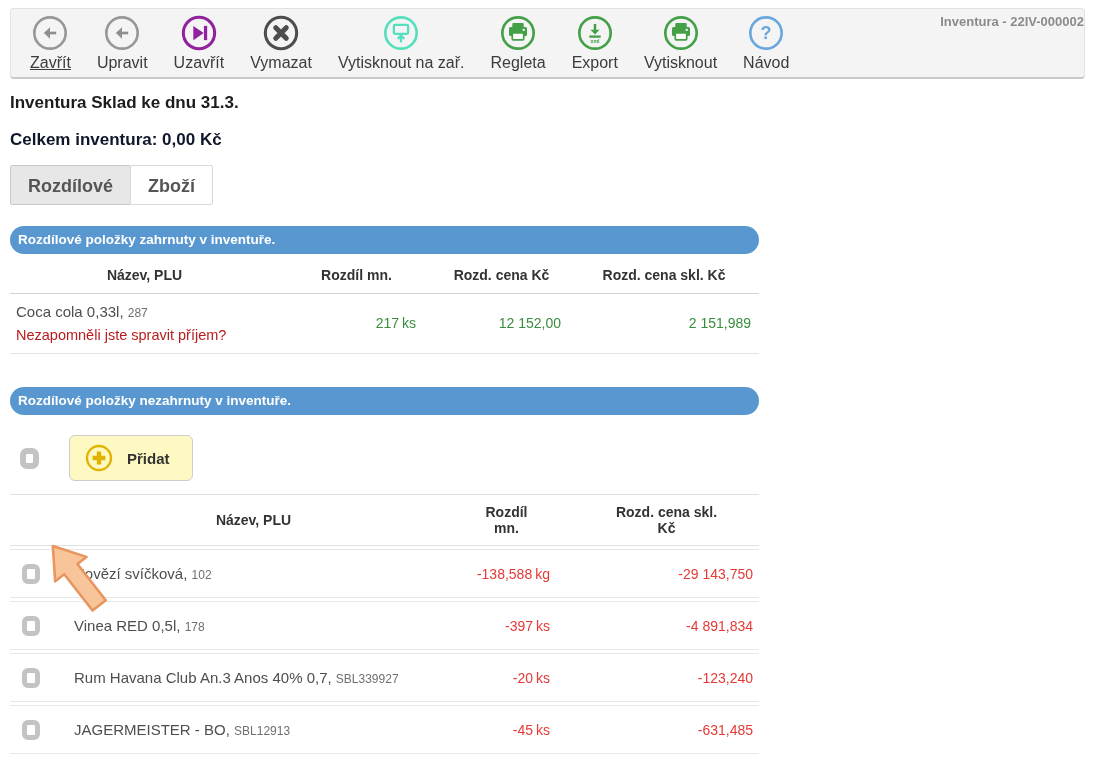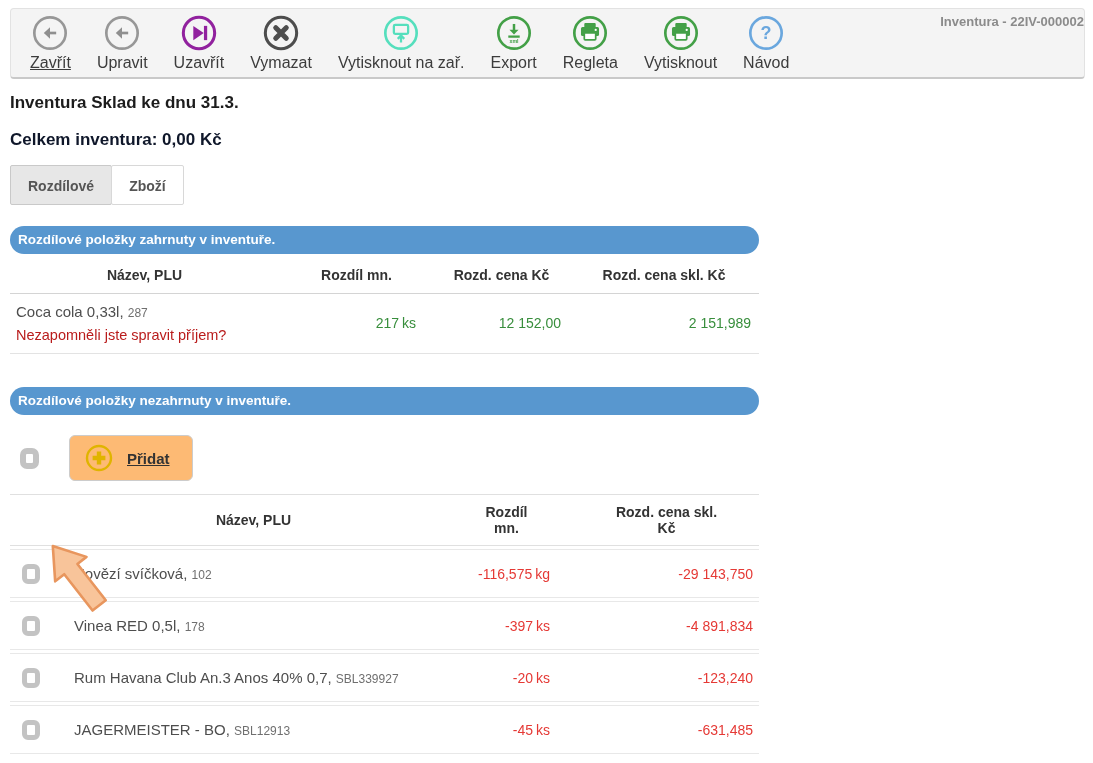--- a/index.html
+++ b/index.html
@@ -13,21 +13,21 @@
   .tb-item svg { display:block; }
   .tb-label { font-size:16px; color:#3c3c3c; margin-top:2px; white-space:nowrap; }
   .tb-label.underl { text-decoration:underline; }
   .doc-ref { position:absolute; top:5px; right:0; font-size:13px; font-weight:bold; color:#8b8b8b; }
 
   
   .content { margin-left:10px; width:749px; position:relative; }
   .h-title { margin-top:14px; font-size:17px; font-weight:bold; color:#1c1c1c; }
   .h-total { margin-top:17px; font-size:17px; font-weight:bold; color:#0f172a; }
   .tabs { margin-top:15px; display:flex; }
-  .tab { height:40px; line-height:40px; padding:0 17px; font-size:14px; font-weight:bold; color:#555;
+  .tab { height:40px; line-height:40px; padding:0 17px; font-size:18px; font-weight:bold; color:#555;
          background:#fff; border:1px solid #d8d8d8; border-radius:2px; cursor:pointer; white-space:nowrap; }
   .tab.active { background:#e7e7e7; border-color:#c9c9c9; }
   .tab + .tab { margin-left:-1px; }
 
   
   .sec-inc { margin-top:21px; }
   .sec-exc { margin-top:33px; }
   .sec-bar { height:28px; line-height:28px; padding:0 8px; background:#5897cf; color:#fff;
              font-size:13.5px; font-weight:bold;border-radius:14px; }
 
@@ -43,22 +43,22 @@
   .qtycell { display:flex; justify-content:flex-end; align-items:baseline; gap:3px; padding-right:18px; font-size:14px; }
   .numcell { text-align:right; padding-right:8px; font-size:14px; }
   .sec-inc .val { color:#388e3c; }
   .sec-exc .val { color:#e53935; }
 
   
   .add-row { margin-top:19px; display:flex; align-items:center; position:relative; height:48px; }
   .cb { width:18px; height:20px; border:5px solid #c3c3c3; border-radius:6px; background:#fff; cursor:pointer; }
   .cb.big { margin-left:10px; width:19px; height:21px; border-width:6px; border-radius:7px; }
   .add-btn { margin-left:30px; height:46px; display:flex; align-items:center; gap:13px; padding:0 22px 0 14px;
-             background:#fdba74; border:1px solid #ccc; border-radius:6px; cursor:pointer;
-             font-family:"Liberation Sans", sans-serif; font-size:15px; font-weight:bold; color:#333;text-decoration:underline; }
+             background:#fef9c3; border:1px solid #ccc; border-radius:6px; cursor:pointer;
+             font-family:"Liberation Sans", sans-serif; font-size:15px; font-weight:bold; color:#333; }
 
   
   .t2-head, .t2-row { display:grid; grid-template-columns:58px 1fr 135px 185px; align-items:center; }
   .t2-head { margin-top:12px; border-top:1px solid #e0e0e0; border-bottom:1px solid #e0e0e0;
              padding:8px 0; min-height:52px; font-size:14px; font-weight:bold; color:#333; }
   .t2-head > div { text-align:center; }
   .hd-wrap-sm { display:inline-block; max-width:62px; }
   .hd-wrap-md { display:inline-block; max-width:122px; }
   .t2-row { min-height:49px; border-top:1px solid #e8e8e8; border-bottom:1px solid #e8e8e8; margin-top:3px; }
   .cbcell { padding-left:12px; }
@@ -115,37 +115,37 @@
       <rect x="12.5" y="11.5" width="15" height="9.5" rx="1.4" fill="none" stroke="#55dfbd" stroke-width="2.4"></rect>
       <path d="M20 30 V24" stroke="#55dfbd" stroke-width="2.4"></path>
       <path d="M16.6 26.2 L20 22.6 L23.4 26.2" fill="none" stroke="#55dfbd" stroke-width="2.4"></path>
     </svg>
     <span class="tb-label">Vytisknout na zař.</span>
   </div>
 
   <div class="tb-item">
     <svg width="38" height="38" viewBox="0 0 40 40">
       <circle cx="20" cy="20" r="16.5" fill="none" stroke="#43a047" stroke-width="2.8"></circle>
+      <rect x="14" y="9.5" width="12" height="5" rx="1" fill="#43a047"></rect>
+      <rect x="10.5" y="13.8" width="19" height="9.4" rx="1.6" fill="#43a047"></rect>
+      <circle cx="26" cy="16.8" r="1.2" fill="#ffffff"></circle>
+      <rect x="14" y="19.8" width="12" height="7.4" rx="1" fill="#ffffff" stroke="#43a047" stroke-width="1.8"></rect>
+    </svg>
+    <span class="tb-label">Regleta</span>
+  </div>
+
+  <div class="tb-item">
+    <svg width="38" height="38" viewBox="0 0 40 40">
+      <circle cx="20" cy="20" r="16.5" fill="none" stroke="#43a047" stroke-width="2.8"></circle>
       <rect x="18.7" y="10.5" width="2.6" height="7.5" fill="#43a047"></rect>
       <path d="M15.2 16.5 L24.8 16.5 L20 21.6 Z" fill="#43a047"></path>
       <rect x="14" y="22.6" width="12" height="2.4" fill="#43a047"></rect>
       <text x="20" y="30.5" font-size="5.6" font-weight="bold" fill="#43a047" text-anchor="middle" font-family="Liberation Sans, sans-serif">xml</text>
     </svg>
     <span class="tb-label">Export</span>
-  </div>
-
-  <div class="tb-item">
-    <svg width="38" height="38" viewBox="0 0 40 40">
-      <circle cx="20" cy="20" r="16.5" fill="none" stroke="#43a047" stroke-width="2.8"></circle>
-      <rect x="14" y="9.5" width="12" height="5" rx="1" fill="#43a047"></rect>
-      <rect x="10.5" y="13.8" width="19" height="9.4" rx="1.6" fill="#43a047"></rect>
-      <circle cx="26" cy="16.8" r="1.2" fill="#ffffff"></circle>
-      <rect x="14" y="19.8" width="12" height="7.4" rx="1" fill="#ffffff" stroke="#43a047" stroke-width="1.8"></rect>
-    </svg>
-    <span class="tb-label">Regleta</span>
   </div>
 
   <div class="tb-item">
     <svg width="38" height="38" viewBox="0 0 40 40">
       <circle cx="20" cy="20" r="16.5" fill="none" stroke="#43a047" stroke-width="2.8"></circle>
       <rect x="14" y="9.5" width="12" height="5" rx="1" fill="#43a047"></rect>
       <rect x="10.5" y="13.8" width="19" height="9.4" rx="1.6" fill="#43a047"></rect>
       <circle cx="26" cy="16.8" r="1.2" fill="#ffffff"></circle>
       <rect x="14" y="19.8" width="12" height="7.4" rx="1" fill="#ffffff" stroke="#43a047" stroke-width="1.8"></rect>
     </svg>
@@ -223,21 +223,21 @@
 
     <div class="t2-row">
       <div class="cbcell">
           <div class="cb"></div>
         </div>
       <div class="namecell">
         <span class="item-name">Hovězí svíčková</span>
         <span class="item-plu">102</span>
       </div>
       <div class="qtycell">
-        <span class="val">-116,575</span>
+        <span class="val">-138,588</span>
         <span class="val">kg</span>
       </div>
       <div class="numcell val">-29 143,750</div>
     </div>
 
     <div class="t2-row">
       <div class="cbcell">
           <div class="cb"></div>
         </div>
       <div class="namecell">

